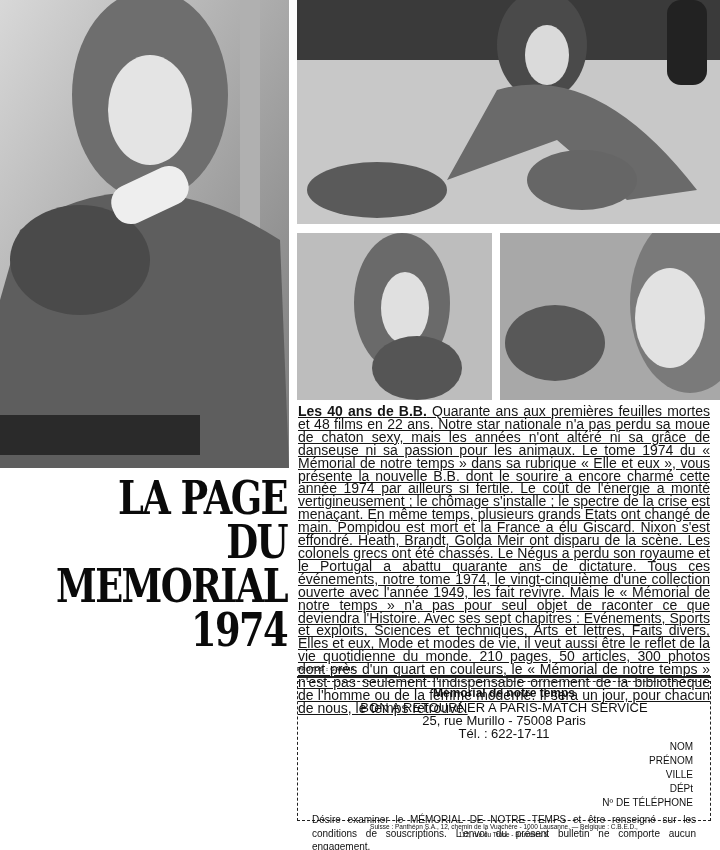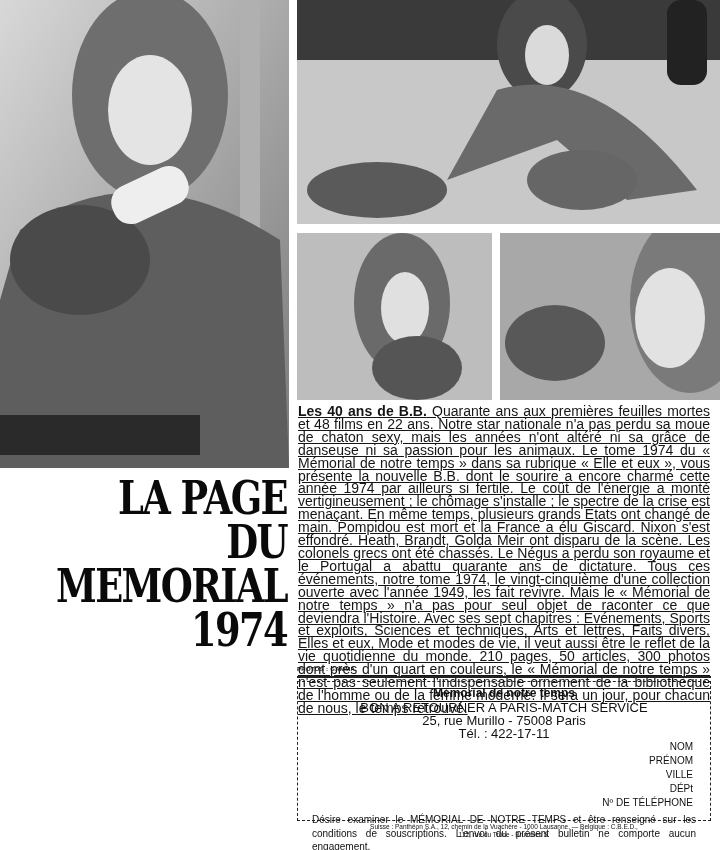--- a/index.html
+++ b/index.html
@@ -117,21 +117,21 @@
   <b>Les 40 ans de B.B.</b><span> Quarante ans aux premières feuilles mortes et 48 films en 22 ans. Notre star nationale n'a pas perdu sa moue de chaton sexy, mais les années n'ont altéré ni sa grâce de danseuse ni sa passion pour les animaux. Le tome 1974 du « Mémorial de notre temps » dans sa rubrique « Elle et eux », vous présente la nouvelle B.B. dont le sourire a encore charmé cette année 1974 par ailleurs si fertile. Le coût de l'énergie a monté vertigineusement ; le chômage s'installe ; le spectre de la crise est menaçant. En même temps, plusieurs grands Etats ont changé de main. Pompidou est mort et la France a élu Giscard. Nixon s'est effondré. Heath, Brandt, Golda Meir ont disparu de la scène. Les colonels grecs ont été chassés. Le Négus a perdu son royaume et le Portugal a abattu quarante ans de dictature. Tous ces événements, notre tome 1974, le vingt-cinquième d'une collection ouverte avec l'année 1949, les fait revivre. Mais le « Mémorial de notre temps » n'a pas pour seul objet de raconter ce que deviendra l'Histoire. Avec ses sept chapitres : Evénements, Sports et exploits, Sciences et techniques, Arts et lettres, Faits divers, Elles et eux, Mode et modes de vie, il veut aussi être le reflet de la vie quotidienne du monde. 210 pages, 50 articles, 300 photos dont près d'un quart en couleurs, le « Mémorial de notre temps » n'est pas seulement l'indispensable ornement de la bibliothèque de l'homme ou de la femme moderne. Il sera un jour, pour chacun de nous, le temps retrouvé.</span>
 </div>
 
 <div class="credit">PHOTOS : GAMMA.</div>
 <div class="rule"></div>
 
 <div class="coupon">
   <div class="coupon-title">Mémorial de notre temps</div>
   <div class="coupon-line">BON A RETOURNER A PARIS-MATCH SERVICE</div>
   <div class="coupon-line">25, rue Murillo - 75008 Paris</div>
-  <div class="coupon-line">Tél. : 422-17-11</div>
+  <div class="coupon-line">Tél. : 622-17-11</div>
 
   <div class="form-row">
     <span class="lbl">NOM</span>
     <span class="fill"></span>
     <span class="lbl">PRÉNOM</span>
     <span class="fill last"></span>
   </div>
   <div class="form-row">
     <span class="lbl">VILLE</span>
     <span class="fill" style="flex:3.4"></span>

